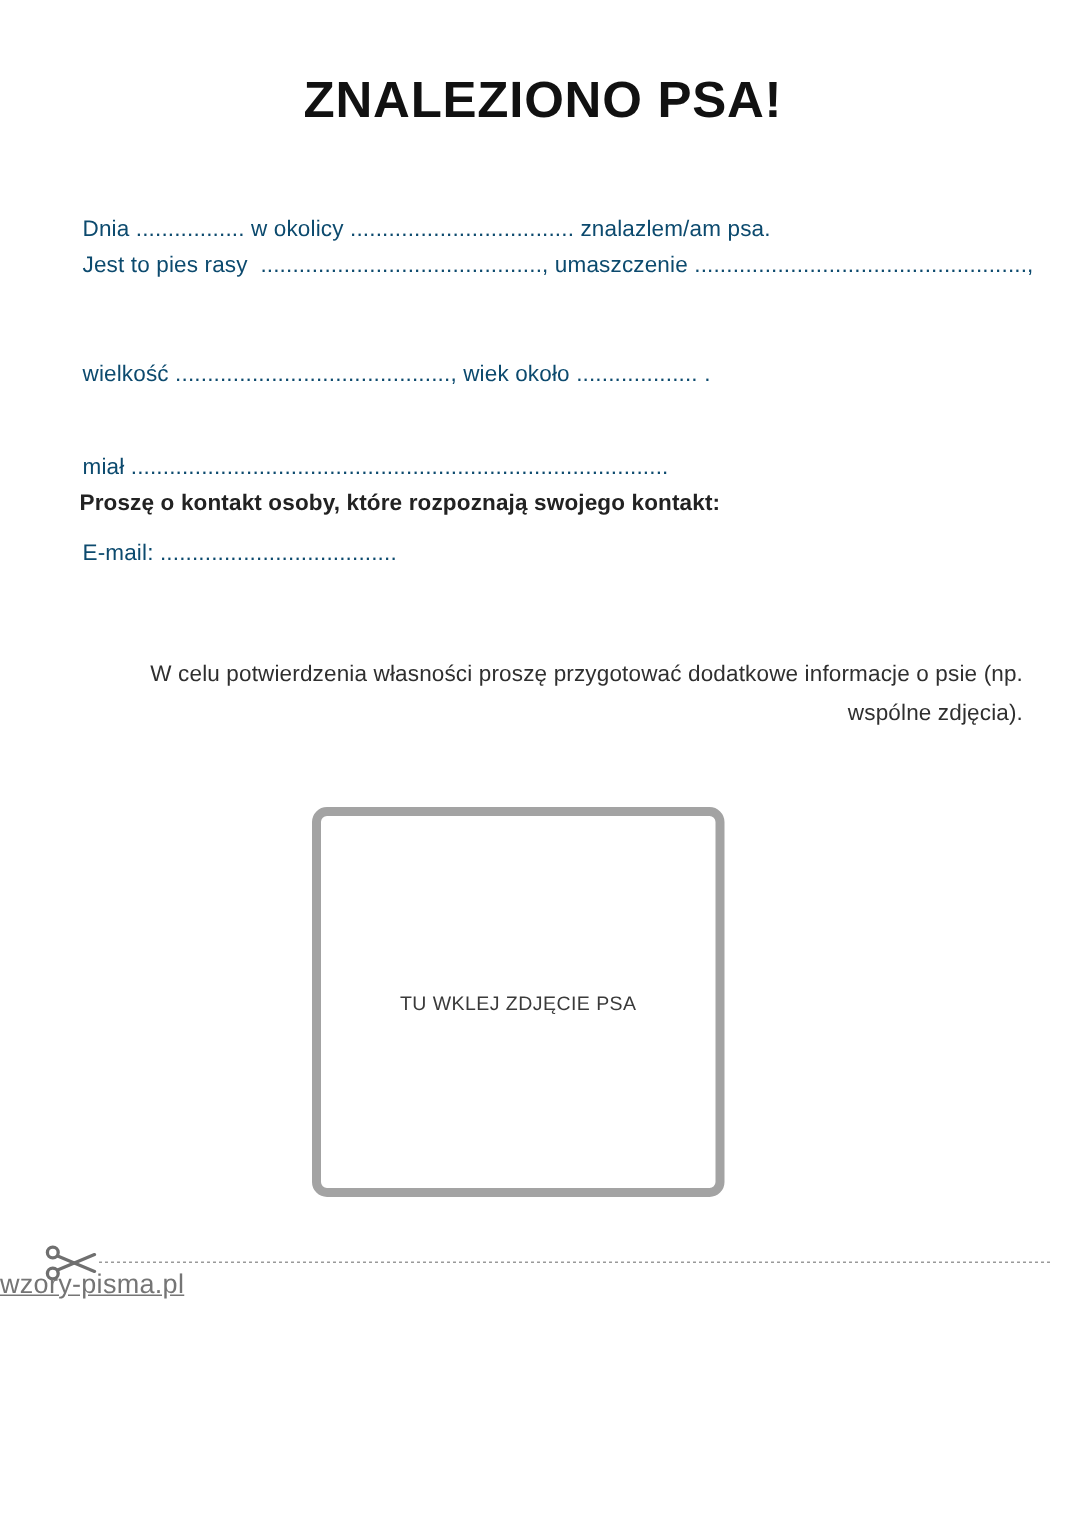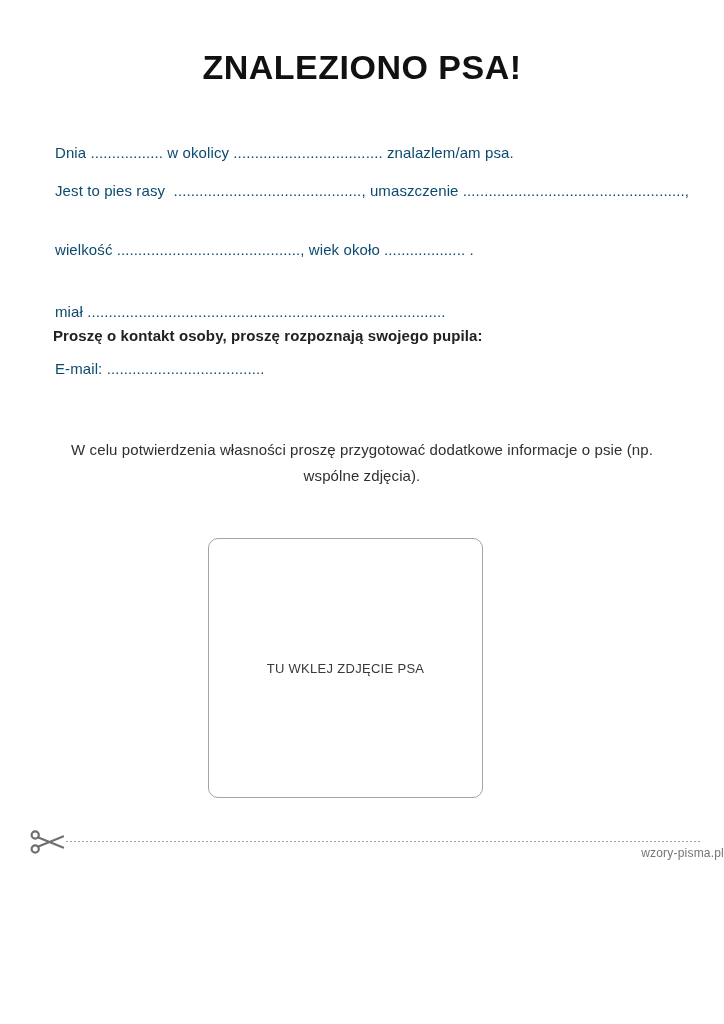--- a/index.html
+++ b/index.html
@@ -31,53 +31,53 @@
   .form-line {
     position: absolute;
     left: 55px;
     font-size: 15px;
     line-height: 18px;
     white-space: pre;
     letter-spacing: 0.1px;
     color: #0c4a6e;
   }
   .line-1 { top: 144px; }
-  .line-2 { top: 182px; text-align: right; }
+  .line-2 { top: 168px; text-align: right; }
   .line-3 { top: 212px; margin-top: 29px; }
   .line-4 { top: 248px; }
   .line-5 { top: 279px; margin-top: 24px; }
   .section-heading {
     position: absolute;
     left: 53px;
     top: 327px;
     font-size: 15px;
     font-weight: bold;
     letter-spacing: 0.1px;
     color: #222222;
   }
   .email-line { top: 360px; }
   .phone-line { top: 390px; }
   .note {
     position: absolute;
     top: 437px;
     left: 42px;
     width: 640px;
-    text-align: center;
+    text-align: right;
     font-size: 15px;
     line-height: 26px;
     letter-spacing: 0.1px;
     color: #2f2f2f;
   }
   .photo-box {
     position: absolute;
     left: 208px;
     top: 538px;
     width: 275px;
     height: 260px;
-    border: 1px solid #a3a3a3;
+    border: 6px solid #a3a3a3;
     border-radius: 10px;
     box-sizing: border-box;
     display: flex;
     align-items: center;
     justify-content: center;
   }
   .photo-box-label {
     font-size: 13px;
     letter-spacing: 0.3px;
     color: #3a3a3a;
@@ -103,39 +103,40 @@
     right: 24px;
     top: 17px;
     height: 1px;
     background: repeating-linear-gradient(to right, #9a9a9a 0 2px, transparent 2px 4px);
   }
   .footer-site {
     position: absolute;
     left: 0;
     top: 846px;
     width: 100%;
-    text-align: right;
-    font-size: 12px;
+    text-align: left;
+    font-size: 18px;
     letter-spacing: 0.2px;
     color: #757575;
+    text-decoration: underline;
   }
 </style>
 </head>
 <body>
 
 <div class="page">
 
   <h1 class="title">ZNALEZIONO PSA!</h1>
 
   <div class="form-line line-1">Dnia ................. w okolicy ................................... znalazlem/am psa.</div>
   <div class="form-line line-2">Jest to pies rasy  ............................................, umaszczenie ....................................................,</div>
   <div class="form-line line-3">wielkość ..........................................., wiek około ................... .</div>
   <div class="form-line line-5">miał ....................................................................................</div>
 
-  <div class="section-heading">Proszę o kontakt osoby, proszę rozpoznają swojego pupila:</div>
+  <div class="section-heading">Proszę o kontakt osoby, które rozpoznają swojego kontakt:</div>
 
   <div class="form-line email-line">E-mail: .....................................</div>
 
   <div class="note">W celu potwierdzenia własności proszę przygotować dodatkowe informacje o psie (np. wspólne zdjęcia).</div>
 
   <div class="photo-box">
     <span class="photo-box-label">TU WKLEJ ZDJĘCIE PSA</span>
   </div>
 
   <div class="cut-row">

